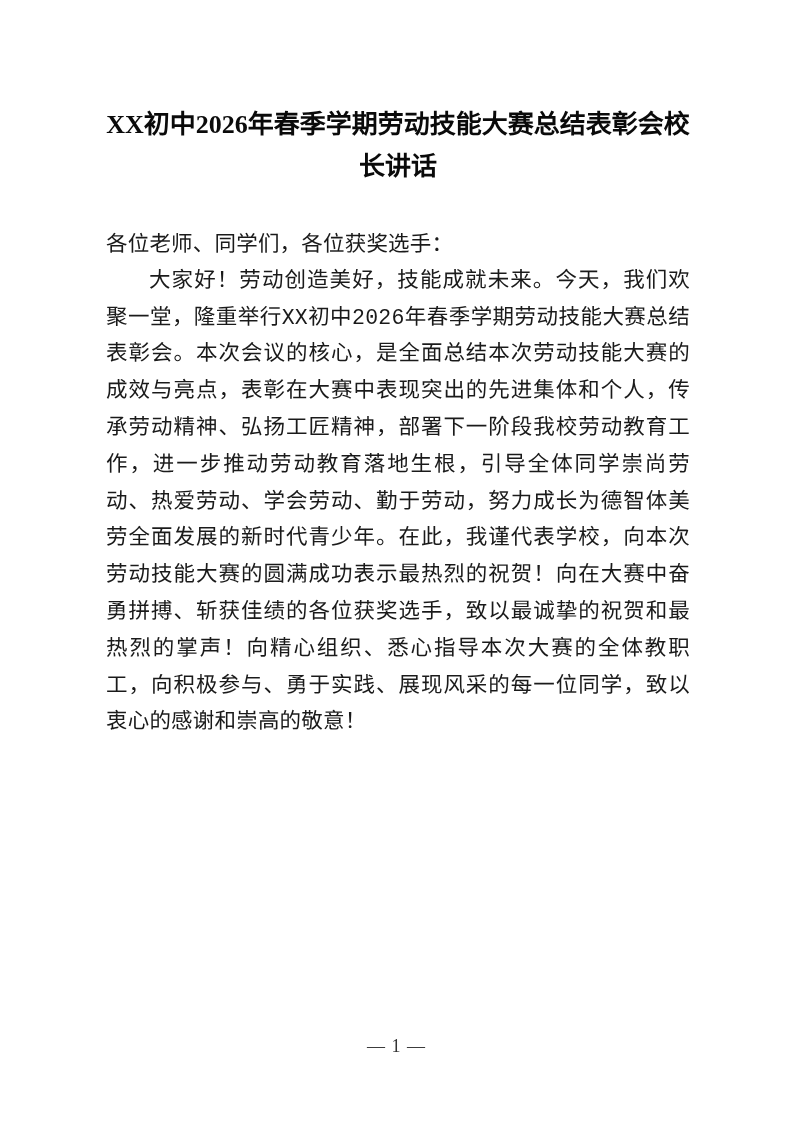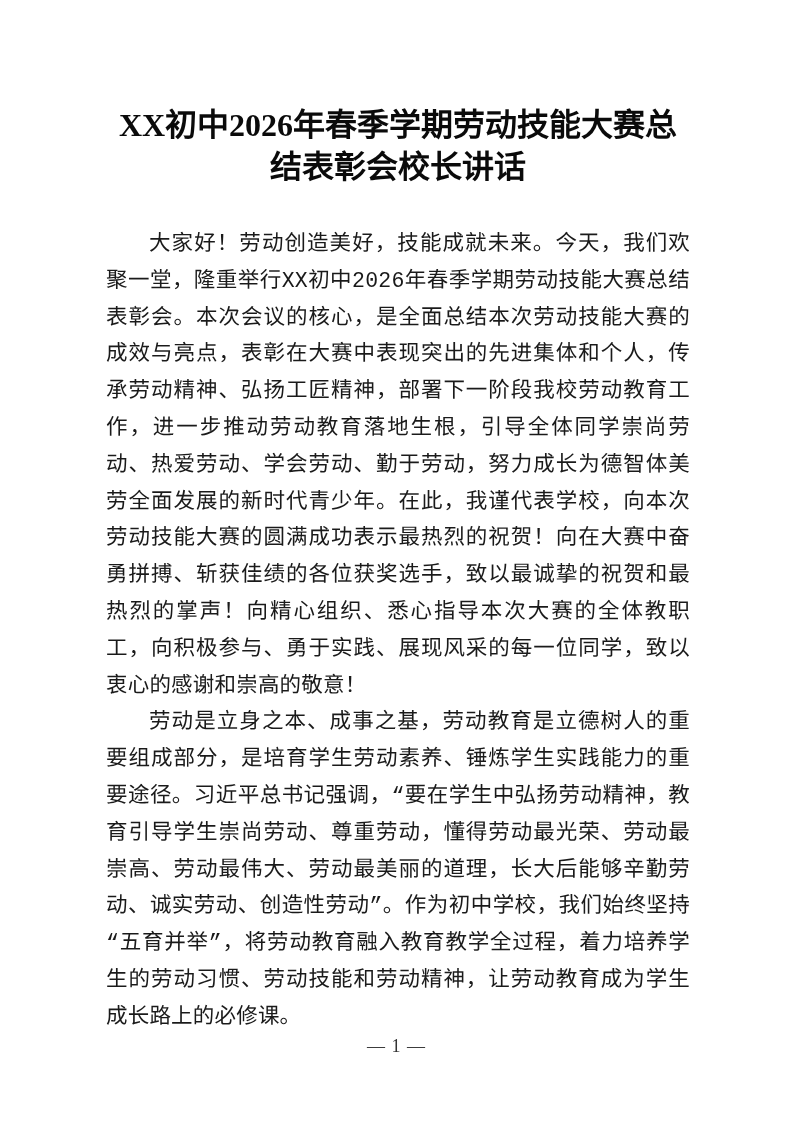--- a/index.html
+++ b/index.html
@@ -39,21 +39,21 @@
   .doc-title {
     margin: 0;
     padding: 0;
     position: absolute;
     top: 104px;
     left: 0;
     width: 584px;
     text-align: center;
     font-family: "Liberation Serif", "DejaVu Serif", serif;
     font-weight: 700;
-    font-size: 32px;
+    font-size: 26px;
     line-height: 42px;
     letter-spacing: 0px;
     color: #0a0a0a;
     white-space: normal;
   }
 
   .body-block {
     position: absolute;
     top: 226px;
     left: 0;
@@ -98,23 +98,23 @@
 <body>
 
 <div class="page">
 
   <div class="content">
 
     <h1 class="doc-title">XX初中2026年春季学期劳动技能大赛总结表彰会校长讲话</h1>
 
     <div class="body-block">
 
+      <p class="para salutation">各位老师、同学们，各位获奖选手：</p>
 
       <p class="para indented">大家好！劳动创造美好，技能成就未来。今天，我们欢聚一堂，隆重举行XX初中2026年春季学期劳动技能大赛总结表彰会。本次会议的核心，是全面总结本次劳动技能大赛的成效与亮点，表彰在大赛中表现突出的先进集体和个人，传承劳动精神、弘扬工匠精神，部署下一阶段我校劳动教育工作，进一步推动劳动教育落地生根，引导全体同学崇尚劳动、热爱劳动、学会劳动、勤于劳动，努力成长为德智体美劳全面发展的新时代青少年。在此，我谨代表学校，向本次劳动技能大赛的圆满成功表示最热烈的祝贺！向在大赛中奋勇拼搏、斩获佳绩的各位获奖选手，致以最诚挚的祝贺和最热烈的掌声！向精心组织、悉心指导本次大赛的全体教职工，向积极参与、勇于实践、展现风采的每一位同学，致以衷心的感谢和崇高的敬意！</p>
 
-      <p class="para indented">劳动是立身之本、成事之基，劳动教育是立德树人的重要组成部分，是培育学生劳动素养、锤炼学生实践能力的重要途径。习近平总书记强调，“要在学生中弘扬劳动精神，教育引导学生崇尚劳动、尊重劳动，懂得劳动最光荣、劳动最崇高、劳动最伟大、劳动最美丽的道理，长大后能够辛勤劳动、诚实劳动、创造性劳动”。作为初中学校，我们始终坚持“五育并举”，将劳动教育融入教育教学全过程，着力培养学生的劳动习惯、劳动技能和劳动精神，让劳动教育成为学生成长路上的必修课。</p>
 
     </div>
   </div>
 
   <div class="page-footer">— 1 —</div>
 
 </div>
 
 </body></html>

